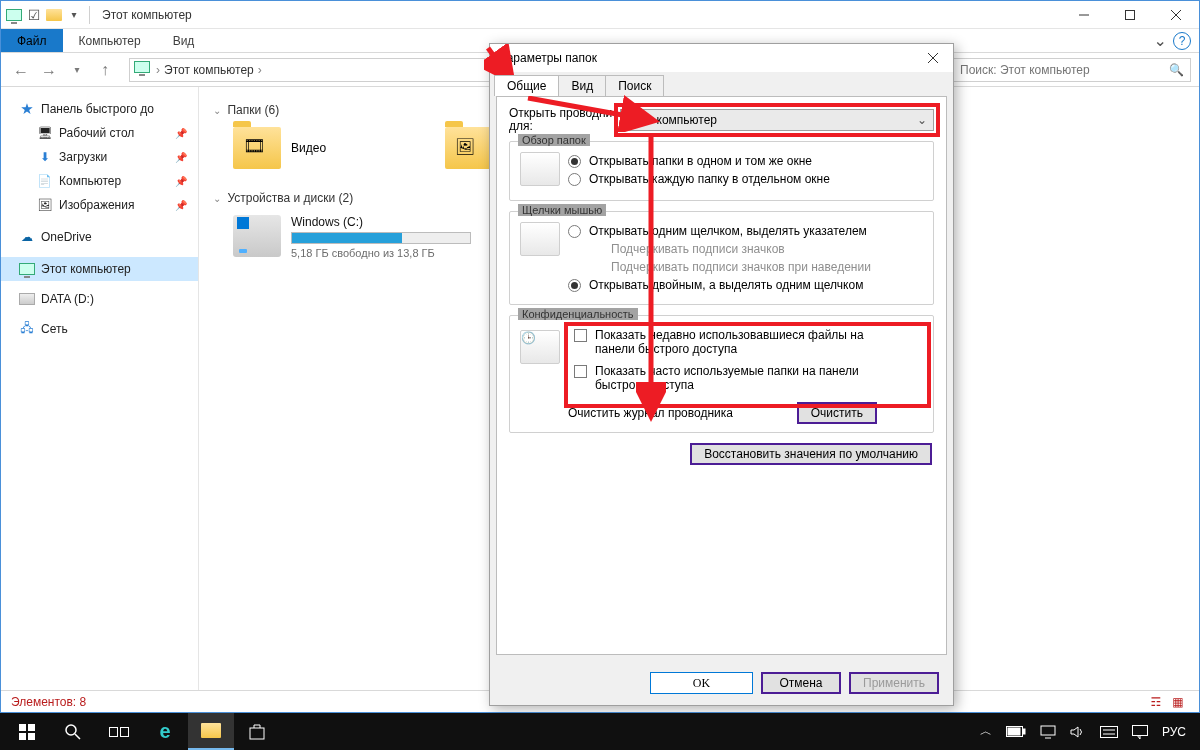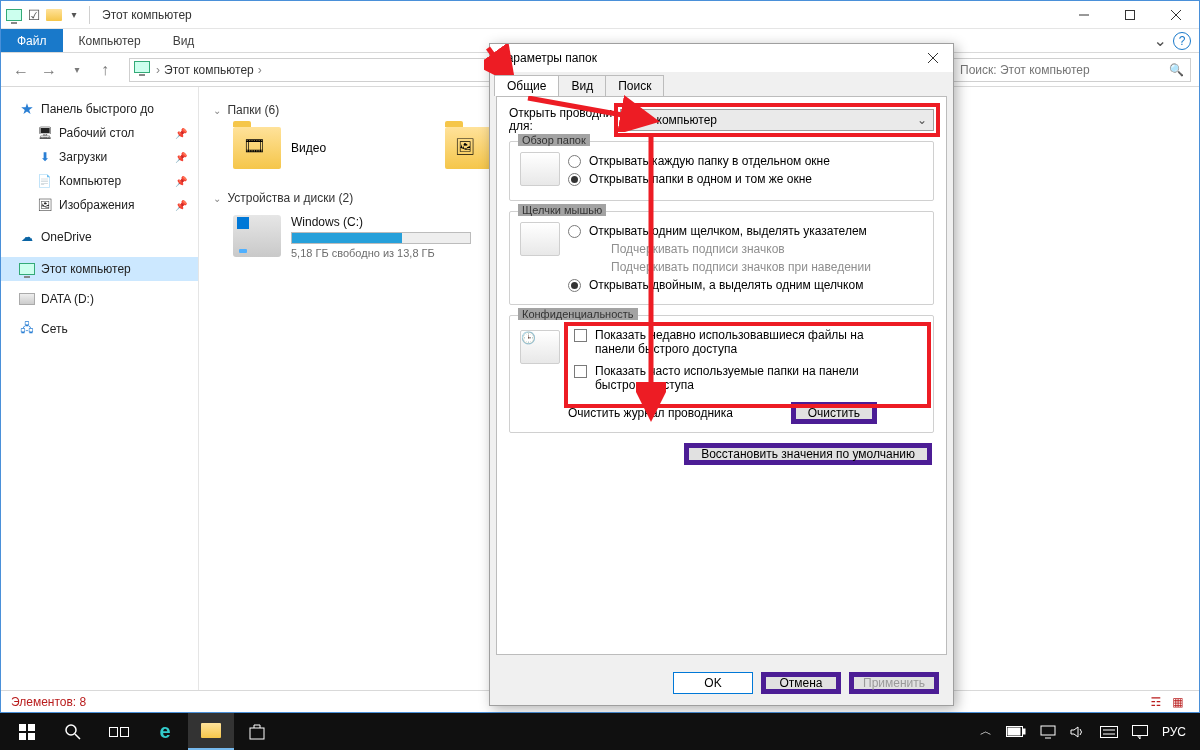--- a/index.html
+++ b/index.html
@@ -7,21 +7,21 @@
 .win { width:1200px; height:713px; border:1px solid #4a90d9; display:flex; flex-direction:column; }
 .titlebar { height:28px; background:#fff; display:flex; align-items:center; padding-left:4px; border-bottom:1px solid #e5e5e5; }
 .titlebar .tb-icons { display:flex; gap:2px; align-items:center; }
 .tb-ic { width:18px; height:18px; display:inline-flex; align-items:center; justify-content:center; font-size:14px; color:#555; }
 .tb-sep { width:1px; height:18px; background:#d0d0d0; margin:0 4px; }
 .titlebar .title { margin-left:8px; color:#333; }
 .titlebar .spacer { flex:1; }
 .wb { width:46px; height:28px; display:flex; align-items:center; justify-content:center; color:#333; }
 .wb svg { width:10px; height:10px; }
 .ribbon { height:24px; background:#fff; display:flex; align-items:stretch; border-bottom:1px solid #d9d9d9; }
-.ribbon .file { background:#1979ca; color:#ffffff; padding:0 16px; display:flex; align-items:center; }
+.ribbon .file { background:#1979ca; color:#000000; padding:0 16px; display:flex; align-items:center; }
 .ribbon .tab { padding:0 16px; display:flex; align-items:center; color:#404040; }
 .ribbon .help { margin-left:auto; display:flex; align-items:center; padding-right:8px; gap:6px; color:#1979ca; }
 .navrow { height:34px; display:flex; align-items:center; padding:0 8px; gap:4px; border-bottom:1px solid #d9d9d9; }
 .navbtn { width:24px; height:24px; display:flex; align-items:center; justify-content:center; color:#7a7a7a; font-size:16px; }
 .addr { flex:1; margin:0 8px; height:24px; border:1px solid #cfcfcf; display:flex; align-items:center; padding:0 4px; }
 .addr .ic { width:18px; height:18px; margin-right:4px; }
 .addr .seg { color:#333; padding:0 4px; }
 .search { width:238px; height:24px; border:1px solid #cfcfcf; display:flex; align-items:center; padding:0 6px; color:#888; }
 .search input { border:none; outline:none; flex:1; color:#555; background:transparent; }
 .body { flex:1; display:flex; background:#fff; overflow:hidden; }
@@ -60,21 +60,21 @@
 .select::after { content:"⌄"; position:absolute; right:6px; color:#555; }
 .gbox { border:1px solid #d0d0d0; border-radius:2px; margin-bottom:10px; padding:8px 8px 8px 10px; position:relative; }
 .gbox .legend { position:absolute; top:-8px; left:8px; background:#a3a3a3; padding:0 4px; color:#333; font-size:11px; }
 .opt { display:flex; align-items:flex-start; gap:8px; margin:4px 0 4px 48px; }
 .bigic { width:40px; height:34px; border:1px solid #cfcfcf; background:linear-gradient(#fff,#e8e8e8); position:absolute; left:10px; top:10px; border-radius:2px; }
 .radio,.chk { width:13px; height:13px; border:1px solid #7a7a7a; background:#fff; flex:none; margin-top:1px; }
 .radio { border-radius:50%; position:relative; }
 .radio.sel::after { content:""; position:absolute; inset:2px; border-radius:50%; background:#333; }
 .sub { color:#8f8f8f; }
 .cleanrow { display:flex; align-items:center; margin:6px 48px 0; gap:14px; }
-.btn { height:22px; border:5px solid #4c1d95; background:#e1e1e1; padding:0 12px; display:inline-flex; align-items:center; }
+.btn { height:22px; border:2px solid #4c1d95; background:#e1e1e1; padding:0 12px; display:inline-flex; align-items:center; }
 .btn.def { border:1px solid #0078d7; background:#fff; }
 .dlg-btm { height:44px; display:flex; align-items:center; justify-content:flex-end; gap:8px; padding:0 14px; }
 .restore { display:flex; justify-content:flex-end; margin:4px 2px 2px; }
 
 .hl { position:absolute; border:4px solid #ed1c24; pointer-events:none; }
 svg.arrline { position:absolute; pointer-events:none; }
 
 .taskbar { position:absolute; left:0; bottom:0; width:1200px; height:37px; background:#101010; display:flex; align-items:center; padding:0 4px; }
 .tb-btn { width:46px; height:37px; display:flex; align-items:center; justify-content:center; color:#fff; }
 .tb-btn.active { background:#333; border-bottom:2px solid #76b9ed; }
@@ -276,26 +276,26 @@
             <span>Этот компьютер</span>
           </div>
         <div class="hl" style="left:-6px;top:-6px;right:-6px;bottom:-6px;"></div>
       </div>
     </div>
 
     <div class="gbox" style="padding-bottom:10px;">
       <span class="legend">Обзор папок</span>
       <div class="bigic"></div>
       <div class="opt">
+          <span class="radio sel"></span>
+          <span>Открывать папки в одном и том же окне</span>
+        </div>
+      <div class="opt">
           <span class="radio"></span>
           <span>Открывать каждую папку в отдельном окне</span>
-        </div>
-      <div class="opt">
-          <span class="radio sel"></span>
-          <span>Открывать папки в одном и том же окне</span>
         </div>
     </div>
 
     <div class="gbox">
       <span class="legend">Щелчки мышью</span>
       <div class="bigic"></div>
       <div class="opt">
           <span class="radio"></span>
           <span>Открывать одним щелчком, выделять указателем</span>
         </div>
@@ -332,21 +332,21 @@
         <span style="flex:1;"></span>
         <span class="btn">Очистить</span>
       </div>
     </div>
 
     <div class="restore">
         <span class="btn wide">Восстановить значения по умолчанию</span>
       </div>
   </div>
   <div class="dlg-btm">
-    <span class="btn def" style="width:80px;justify-content:center;">OK</span>
+    <span class="btn def" style="width:103px;justify-content:center;font-family:Liberation Serif, serif;">OK</span>
     <span class="btn" style="width:80px;justify-content:center;">Отмена</span>
     <span class="btn" style="width:90px;justify-content:center;color:#9a9a9a;">Применить</span>
   </div>
 </div>
 
 <svg class="arrline" style="left:484px;top:44px;" width="40" height="44">
   <defs>
       <marker id="ah1" markerWidth="8" markerHeight="8" refX="6" refY="4" orient="auto">
         <path d="M0,0 L8,4 L0,8 Z" fill="#ed1c24"></path>
       </marker>

